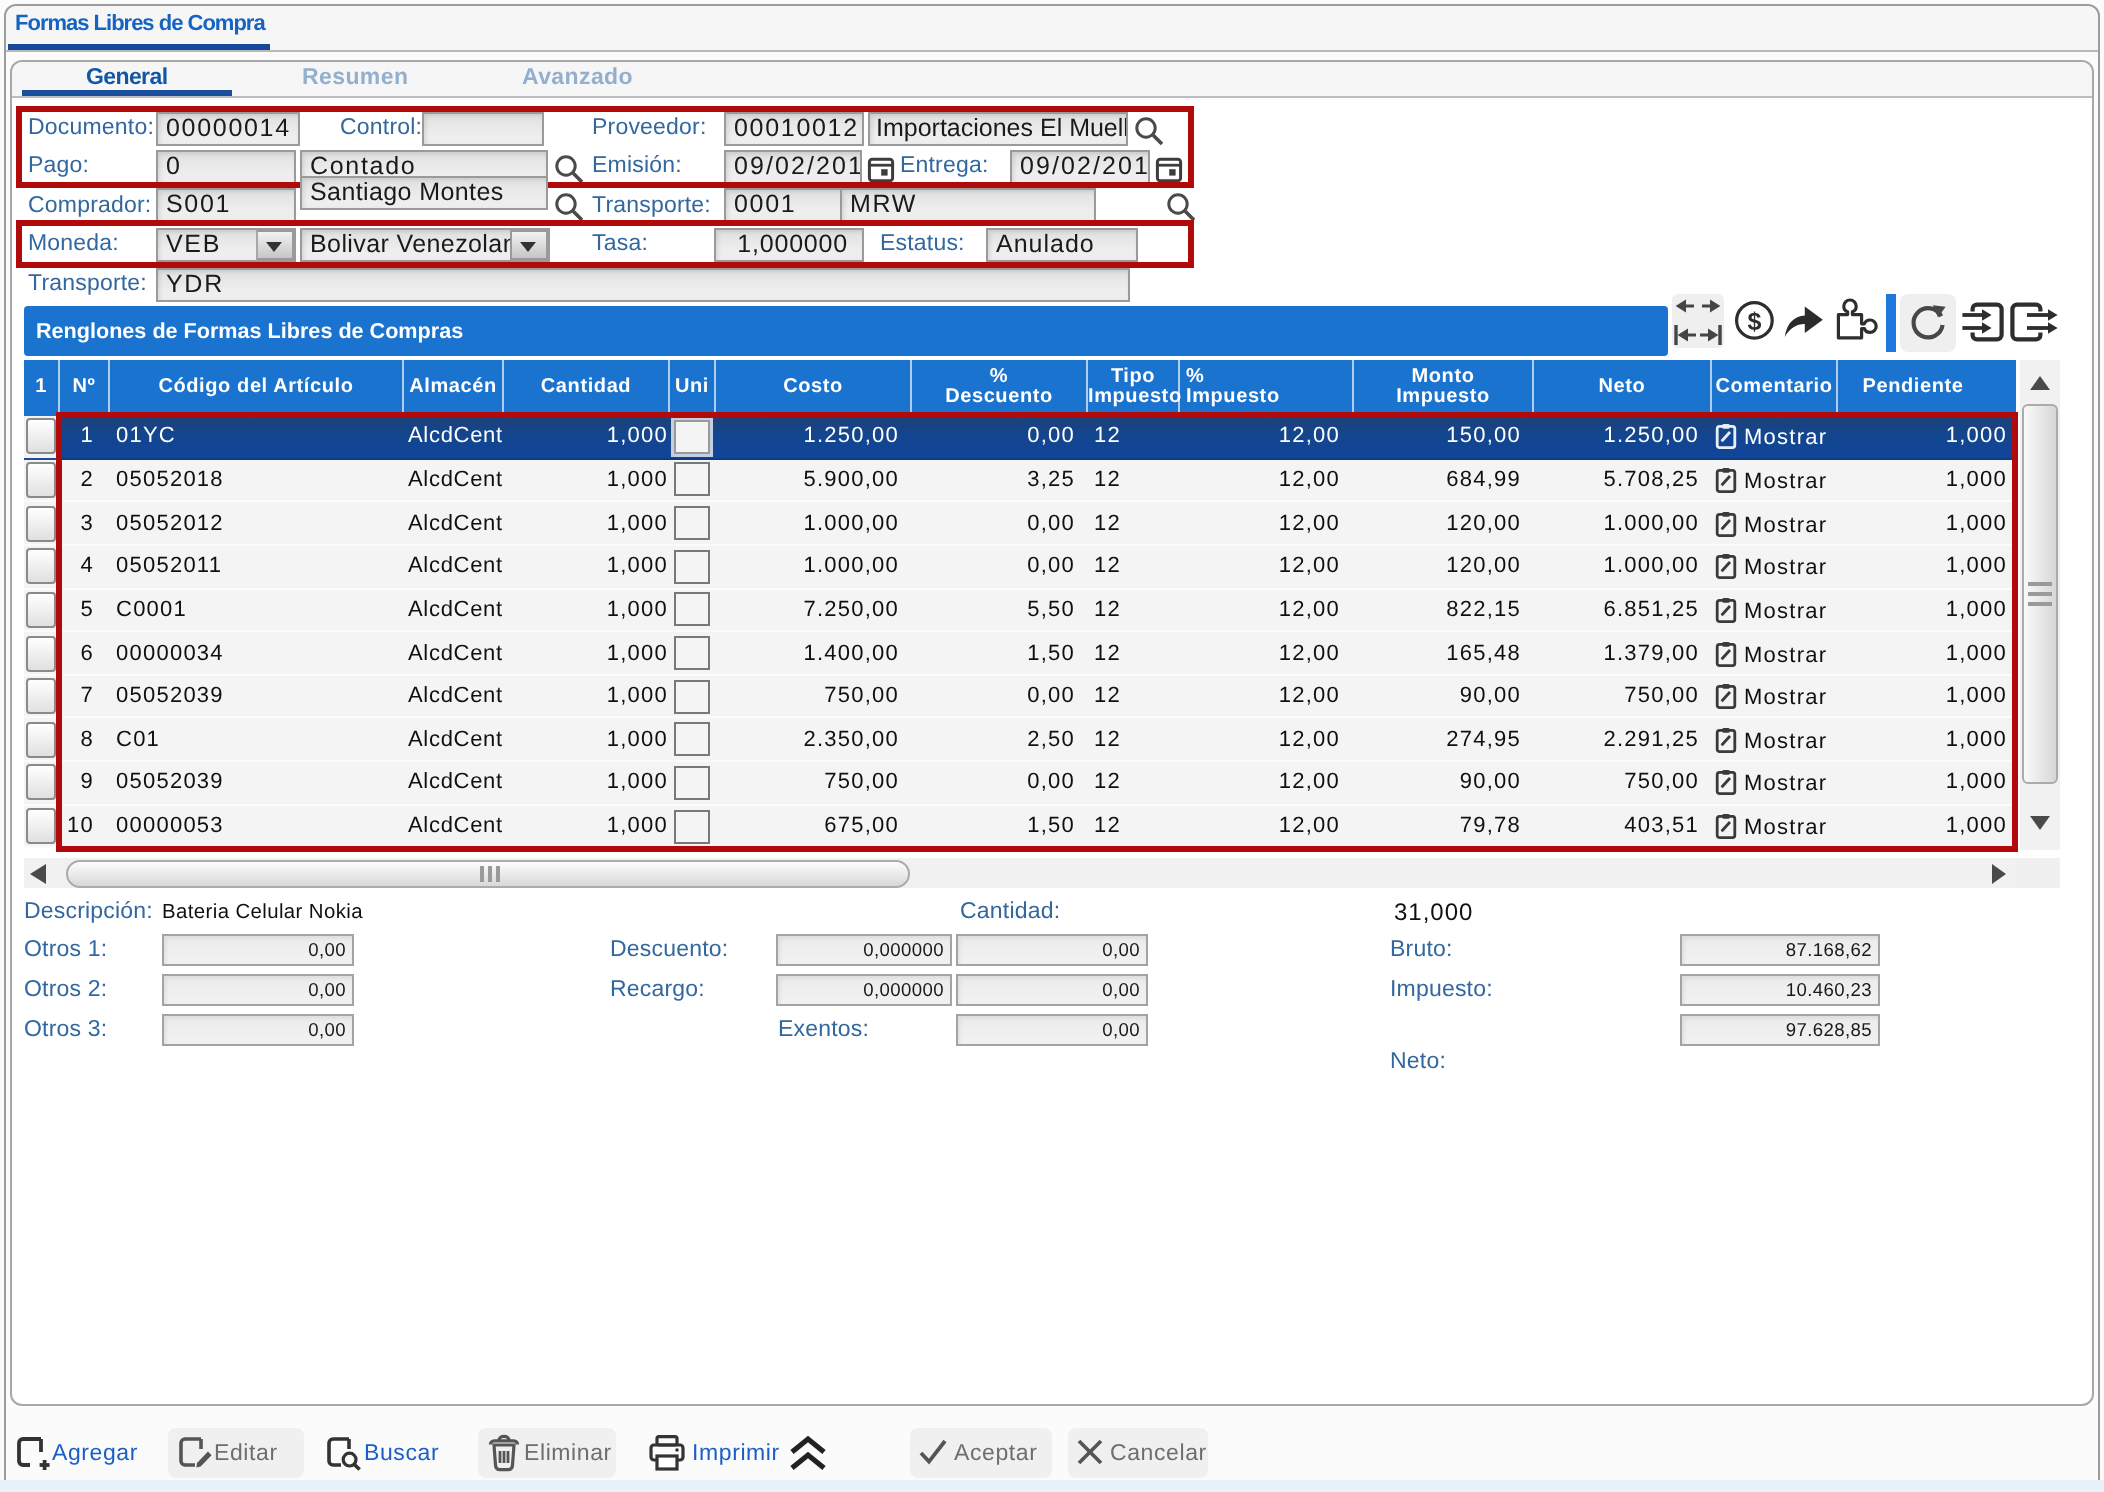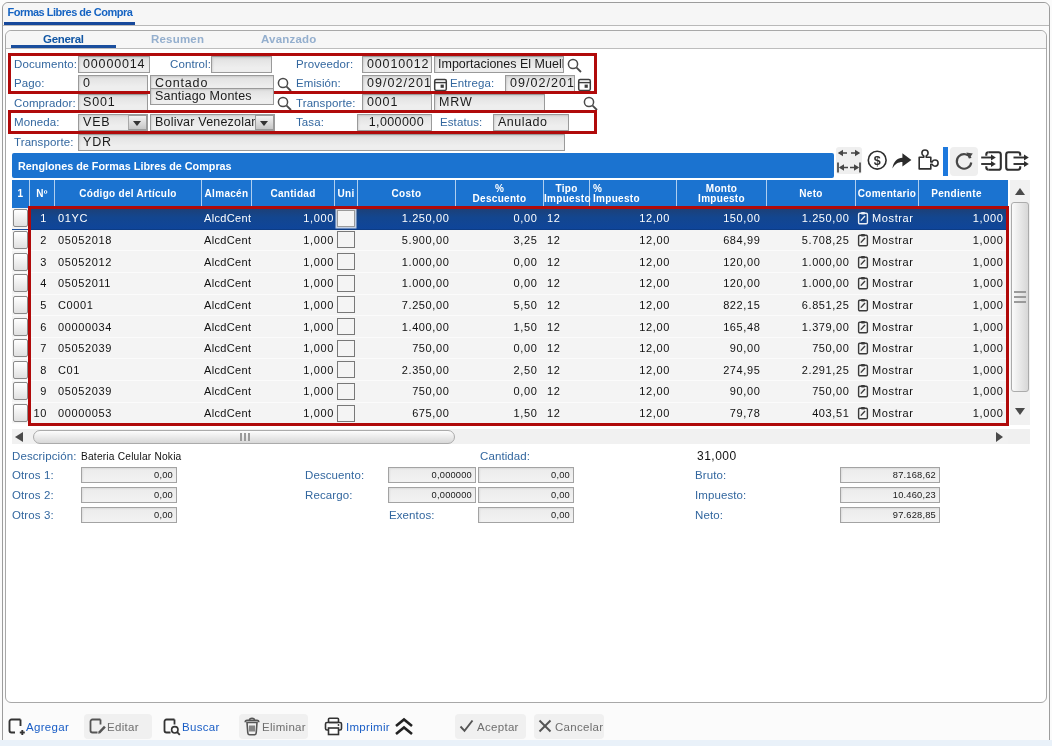--- a/index.html
+++ b/index.html
@@ -90,21 +90,21 @@
 
   <div class="lbl" style="left:14px;top:96.5px">Comprador:</div>
   <div class="fld fldw" style="left:78px;top:94px;width:70px">S001</div>
   <div class="fld fldw" style="left:150px;top:88px;width:124px;letter-spacing:.2px">Santiago Montes</div>
   <svg class="abs" style="left:276px;top:95px" width="17" height="17" viewBox="0 0 17 17">
       <circle cx="7" cy="7" r="4.6" fill="none" stroke="#4a4a4a" stroke-width="1.5"></circle>
       <line x1="10.6" y1="10.6" x2="15" y2="15" stroke="#4a4a4a" stroke-width="1.8"></line>
     </svg>
   <div class="lbl" style="left:296px;top:96.5px">Transporte:</div>
   <div class="fld fldw" style="left:362px;top:94px;width:70px">0001</div>
-  <div class="fld fldw" style="left:434px;top:94px;width:111px">MRW</div>
+  <div class="fld fldw" style="left:420px;top:94px;width:128px">MRW</div>
   <svg class="abs" style="left:582px;top:95px" width="17" height="17" viewBox="0 0 17 17">
       <circle cx="7" cy="7" r="4.6" fill="none" stroke="#4a4a4a" stroke-width="1.5"></circle>
       <line x1="10.6" y1="10.6" x2="15" y2="15" stroke="#4a4a4a" stroke-width="1.8"></line>
     </svg>
 
   <div class="lbl" style="left:14px;top:116px">Moneda:</div>
   <div class="fld" style="left:78px;top:114px;width:70px;padding-right:20px">VEB</div>
   <div class="abs" style="left:128px;top:115px;width:19px;height:15px;background:linear-gradient(180deg,#f2f2f2,#c6c6c6);border:1px solid #9a9a9a;border-left:1px solid #a8a8a8"></div>
   <div class="abs" style="left:132.5px;top:120.5px;width:0;height:0;border-left:4.5px solid transparent;border-right:4.5px solid transparent;border-top:5.5px solid #333"></div>
   <div class="fld" style="left:150px;top:114px;width:125px;padding-right:20px;letter-spacing:.2px">Bolivar Venezolano</div>
@@ -496,21 +496,21 @@
   <div class="sfld" style="left:478px;top:467px;width:96px">0,00</div>
   <div class="lbl" style="left:305px;top:489px">Recargo:</div>
   <div class="sfld" style="left:388px;top:487px;width:88px">0,000000</div>
   <div class="sfld" style="left:478px;top:487px;width:96px">0,00</div>
   <div class="lbl" style="left:389px;top:509px">Exentos:</div>
   <div class="sfld" style="left:478px;top:507px;width:96px">0,00</div>
   <div class="lbl" style="left:695px;top:469px">Bruto:</div>
   <div class="sfld" style="left:840px;top:467px;width:100px">87.168,62</div>
   <div class="lbl" style="left:695px;top:489px">Impuesto:</div>
   <div class="sfld" style="left:840px;top:487px;width:100px">10.460,23</div>
-  <div class="lbl" style="left:695px;top:509px">Neto:</div>
+  <div class="lbl" style="left:695px;top:525px">Neto:</div>
   <div class="sfld" style="left:840px;top:507px;width:100px">97.628,85</div>
 
   <div class="abs" style="left:0px;top:740px;width:1052px;height:6px;background:#e9f1f9"></div>
   <svg class="abs" style="left:8px;top:718px" width="17" height="19" viewBox="0 0 17 19">
     <path d="M12.5,1.5 L3.5,1.5 C2.4,1.5 1.5,2.4 1.5,3.5 L1.5,12.5 C1.5,13.6 2.4,14.5 3.5,14.5 L7,14.5" fill="none" stroke="#333" stroke-width="1.9"></path>
     <path d="M12.5,1.5 L12.5,8" fill="none" stroke="#333" stroke-width="1.9"></path>
     <line x1="11.8" y1="14.5" x2="16.8" y2="14.5" stroke="#333" stroke-width="1.9"></line>
     <line x1="14.3" y1="12" x2="14.3" y2="17" stroke="#333" stroke-width="1.9"></line>
   </svg>
   <div class="btxtb" style="left:26px;top:721px">Agregar</div>

